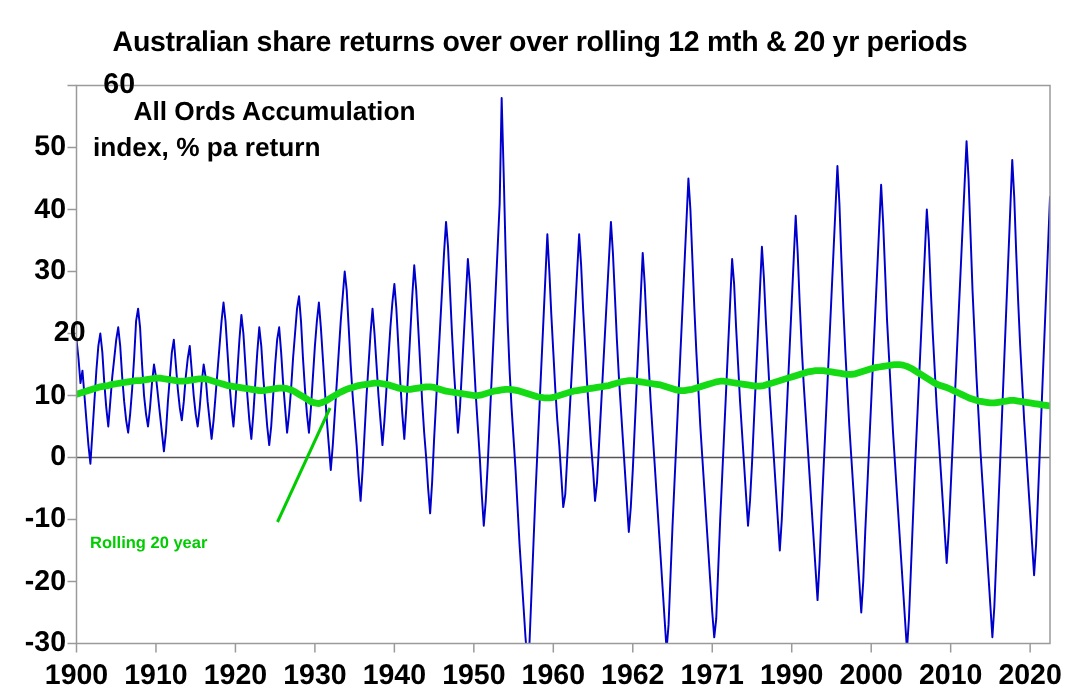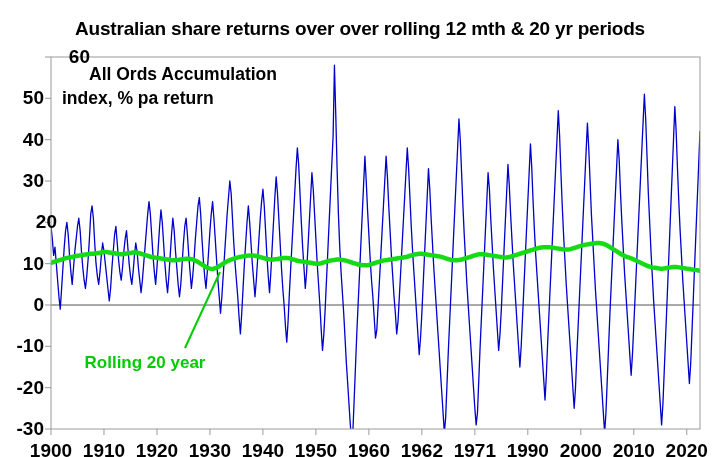--- a/index.html
+++ b/index.html
@@ -33,23 +33,23 @@
     line-height:20px;
   }
   .note-black{
     position:absolute;
     font-size:17.5px;font-weight:bold;color:#000;
     line-height:22px;
     white-space:nowrap;
   }
   .note-green{
     position:absolute;
-    font-size:17px;font-weight:bold;color:#00CC00;
+    font-size:11px;font-weight:bold;color:#00CC00;
     line-height:21px;
-    text-align:center;
+    text-align:left;
     white-space:nowrap;
   }
   .note-blue{
     position:absolute;
     font-size:16px;font-weight:bold;color:#1111CC;
     white-space:nowrap;
   }
   svg{display:block;}
 </style>
 </head>

